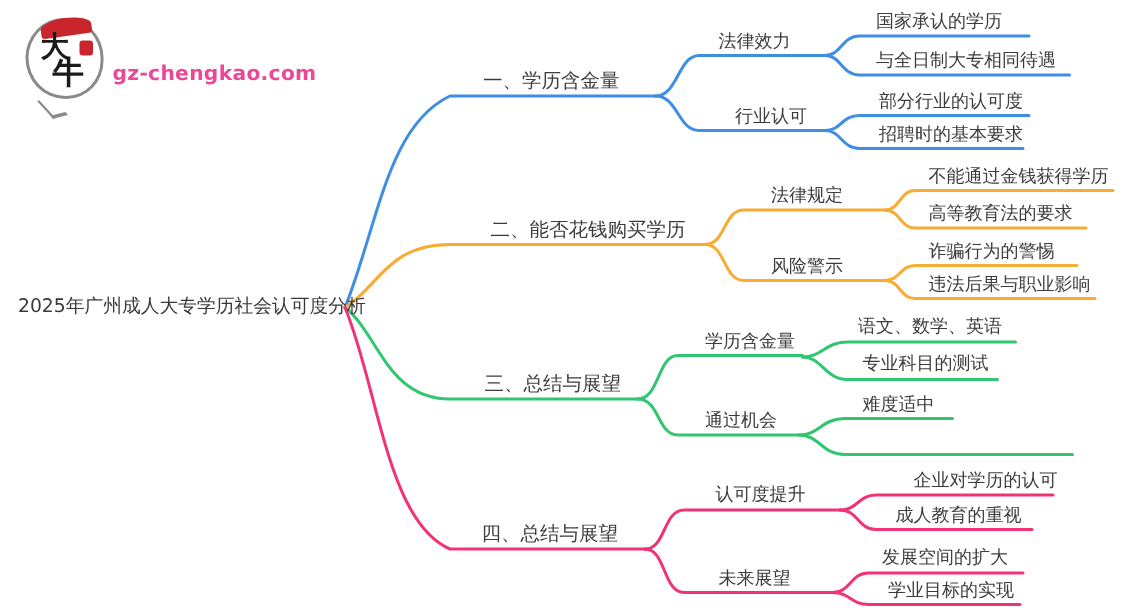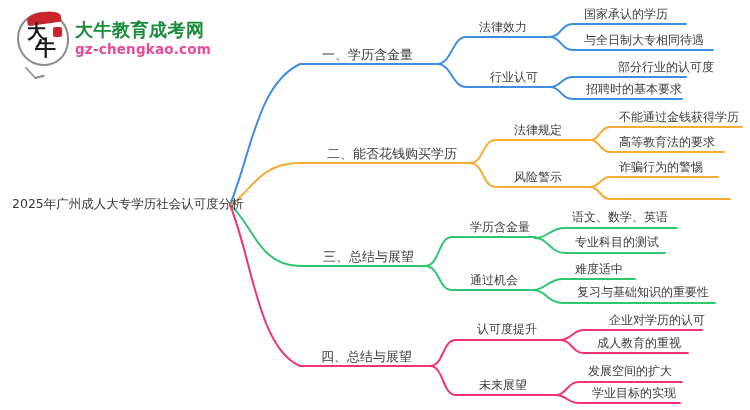--- a/index.html
+++ b/index.html
@@ -103,48 +103,47 @@
   </svg>
 
   <div class="logo">
     <div class="bubble">
       <span class="red-arc"></span>
       <span class="bubble-char-top">大</span>
       <span class="bubble-char-bottom">牛</span>
       <span class="seal"></span>
       <span class="bubble-tail"></span>
     </div>
-    <div class="logo-title">大牛教育成考网</div>
     <div class="logo-domain">gz-chengkao.com</div>
   </div>
 
   <div class="node node-root" style="left:12px;top:196px;">2025年广州成人大专学历社会认可度分析</div>
 
   <div class="node node-l1" style="left:322px;top:47px;">一、学历含金量</div>
   <div class="node" style="left:479px;top:20px;">法律效力</div>
   <div class="node" style="left:584px;top:7px;">国家承认的学历</div>
   <div class="node" style="left:584px;top:33px;">与全日制大专相同待遇</div>
   <div class="node" style="left:479px;top:70px;margin-left:11px;">行业认可</div>
-  <div class="node" style="left:586px;top:60px;margin-left:32px;">部分行业的认可度</div>
+  <div class="node" style="left:586px;top:60px;">部分行业的认可度</div>
   <div class="node" style="left:586px;top:82px;">招聘时的基本要求</div>
 
   <div class="node node-l1" style="left:327px;top:146px;">二、能否花钱购买学历</div>
   <div class="node" style="left:514px;top:123px;">法律规定</div>
   <div class="node" style="left:619px;top:110px;">不能通过金钱获得学历</div>
   <div class="node" style="left:619px;top:135px;">高等教育法的要求</div>
   <div class="node" style="left:514px;top:170px;">风险警示</div>
   <div class="node" style="left:619px;top:160px;">诈骗行为的警惕</div>
+  <div class="node" style="left:619px;top:182px;">违法后果与职业影响</div>
 
   <div class="node node-l1" style="left:323px;top:249px;">三、总结与展望</div>
   <div class="node" style="left:470px;top:220px;">学历含金量</div>
   <div class="node" style="left:572px;top:210px;">语文、数学、英语</div>
   <div class="node" style="left:575px;top:235px;">专业科目的测试</div>
   <div class="node" style="left:470px;top:273px;">通过机会</div>
   <div class="node" style="left:575px;top:262px;">难度适中</div>
-  <div class="node" style="left:577px;top:285px;">复习与基础知识的重要性</div>
 
   <div class="node node-l1" style="left:321px;top:349px;">四、总结与展望</div>
   <div class="node" style="left:477px;top:322px;">认可度提升</div>
   <div class="node" style="left:595px;top:313px;margin-left:14px;">企业对学历的认可</div>
   <div class="node" style="left:597px;top:336px;">成人教育的重视</div>
   <div class="node" style="left:479px;top:378px;">未来展望</div>
   <div class="node" style="left:588px;top:364px;">发展空间的扩大</div>
   <div class="node" style="left:592px;top:386px;">学业目标的实现</div>
 
 </div>

